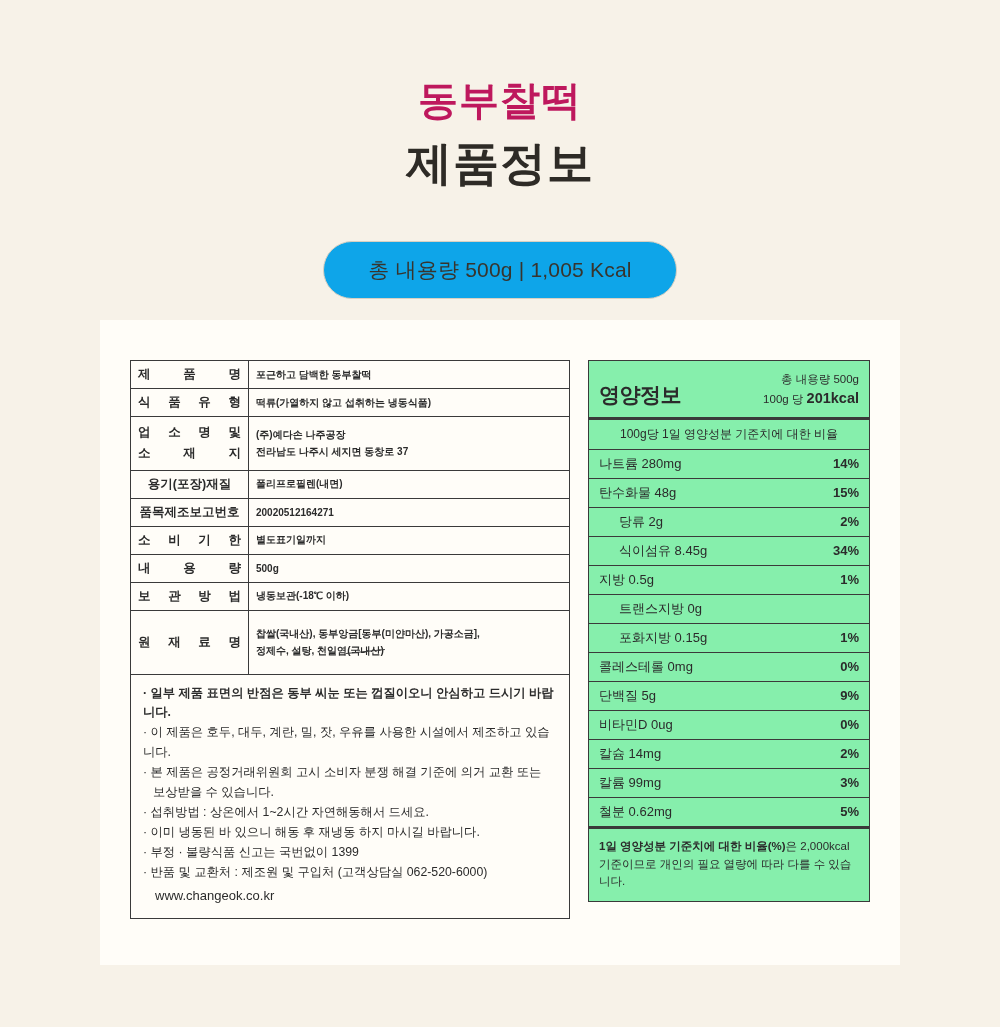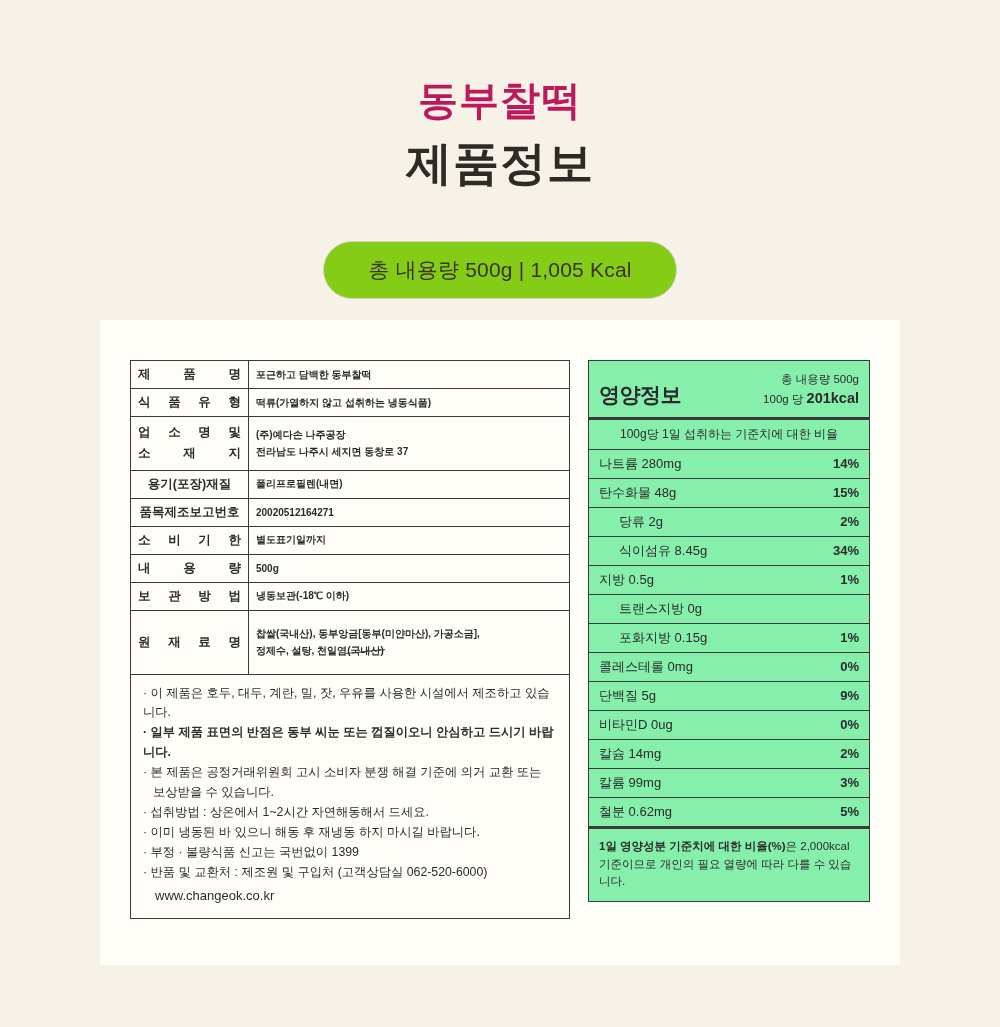--- a/index.html
+++ b/index.html
@@ -40,21 +40,21 @@
 
   
   .pill-wrap {
     display: flex;
     justify-content: center;
     margin-top: 52px;
   }
   .pill {
     border: 1px solid #d8d0c2;
     border-radius: 34px;
-    background: #84cc16;
+    background: #0ea5e9;
     padding: 14px 44px;
     font-size: 21px;
     color: #38342d;
     letter-spacing: 0.2px;
   }
 
   
   .board {
     position: absolute;
     left: 100px; top: 320px;
@@ -230,22 +230,22 @@
                 <span class="ing-line" style="display:block;">찹쌀(국내산), 동부앙금[동부(미얀마산), 가공소금],</span>
                 <span class="ing-line" style="display:block;">
                   <span>정제수, 설탕, 천일염</span><span class="strike-wrap">(국내산)</span>
                 </span>
               </td>
             </tr>
           </tbody>
         </table>
 
         <div class="notes">
+          <span class="n first">· 일부 제품 표면의 반점은 동부 씨눈 또는 껍질이오니 안심하고 드시기 바랍니다.</span>
           <span class="n">· 이 제품은 호두, 대두, 계란, 밀, 잣, 우유를 사용한 시설에서 제조하고 있습니다.</span>
-          <span class="n first">· 일부 제품 표면의 반점은 동부 씨눈 또는 껍질이오니 안심하고 드시기 바랍니다.</span>
           <span class="n">· 본 제품은 공정거래위원회 고시 소비자 분쟁 해결 기준에 의거 교환 또는</span>
           <span class="indent">보상받을 수 있습니다.</span>
           <span class="n">· 섭취방법 : 상온에서 1~2시간 자연해동해서 드세요.</span>
           <span class="n">· 이미 냉동된 바 있으니 해동 후 재냉동 하지 마시길 바랍니다.</span>
           <span class="n">· 부정 · 불량식품 신고는 국번없이 1399</span>
           <span class="n">· 반품 및 교환처 : 제조원 및 구입처 (고객상담실 062-520-6000)</span>
           <span class="url">www.changeok.co.kr</span>
         </div>
       </div>
 
@@ -253,21 +253,21 @@
         <div class="nut">
 
           <div class="nut-head">
             <div class="ttl">영양정보</div>
             <div class="amt">
               <div class="a1">총 내용량 500g</div>
               <div class="a2"><span>100g 당 </span><b>201kcal</b></div>
             </div>
           </div>
 
-          <div class="nut-sub">100g당 1일 섭취하는 기준치에 대한 비율</div>
+          <div class="nut-sub">100g당 1일 영양성분 기준치에 대한 비율</div>
 
           <div class="nrow">
             <span class="nm">나트륨 280mg</span>
             <span class="pc">14%</span>
           </div>
           <div class="nrow">
             <span class="nm">탄수화물 48g</span>
             <span class="pc">15%</span>
           </div>
           <div class="nrow ind">

